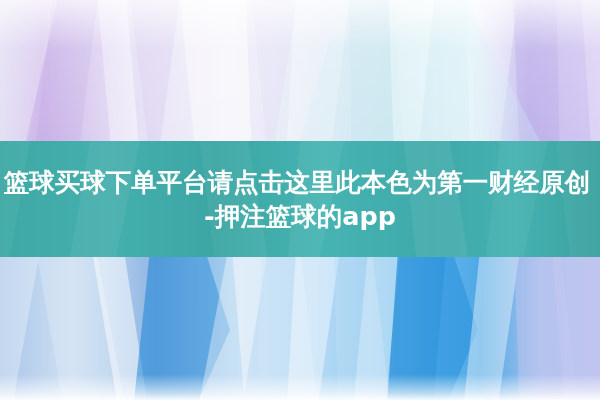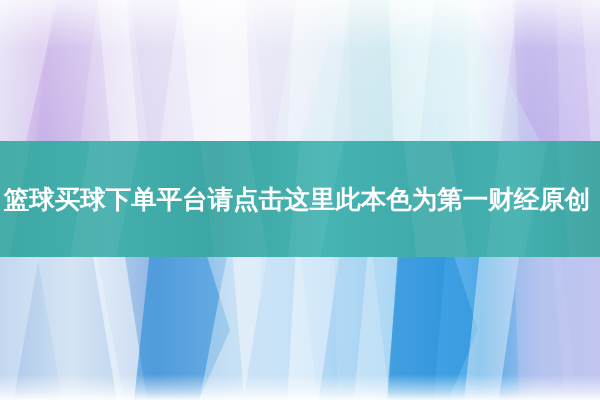--- a/index.html
+++ b/index.html
@@ -178,17 +178,18 @@
       <polygon points="200,141 248,141 268,257 214,257" fill="#ffffff" opacity="0.05"></polygon>
       <polygon points="300,141 344,141 320,257 288,257" fill="#ffffff" opacity="0.06"></polygon>
       <polygon points="404,141 450,141 468,257 416,257" fill="#ffffff" opacity="0.07"></polygon>
       <polygon points="500,141 548,141 524,257 486,257" fill="#ffffff" opacity="0.05"></polygon>
       <polygon points="556,141 600,141 600,257 570,257" fill="#ffffff" opacity="0.04"></polygon>
     </g>
   </svg>
 
   <div id="caption-band" style="top: 141px; height: 116px; border-radius: 16px;">
     <div class="caption-line" id="caption-line-1">篮球买球下单平台请点击这里此本色为第一财经原创</div>
+    <div class="caption-line" id="caption-line-2">-押注篮球的app</div>
   </div>
 
   <div id="bottom-mark">· ·</div>
 
 </div>
 
 </body></html>

